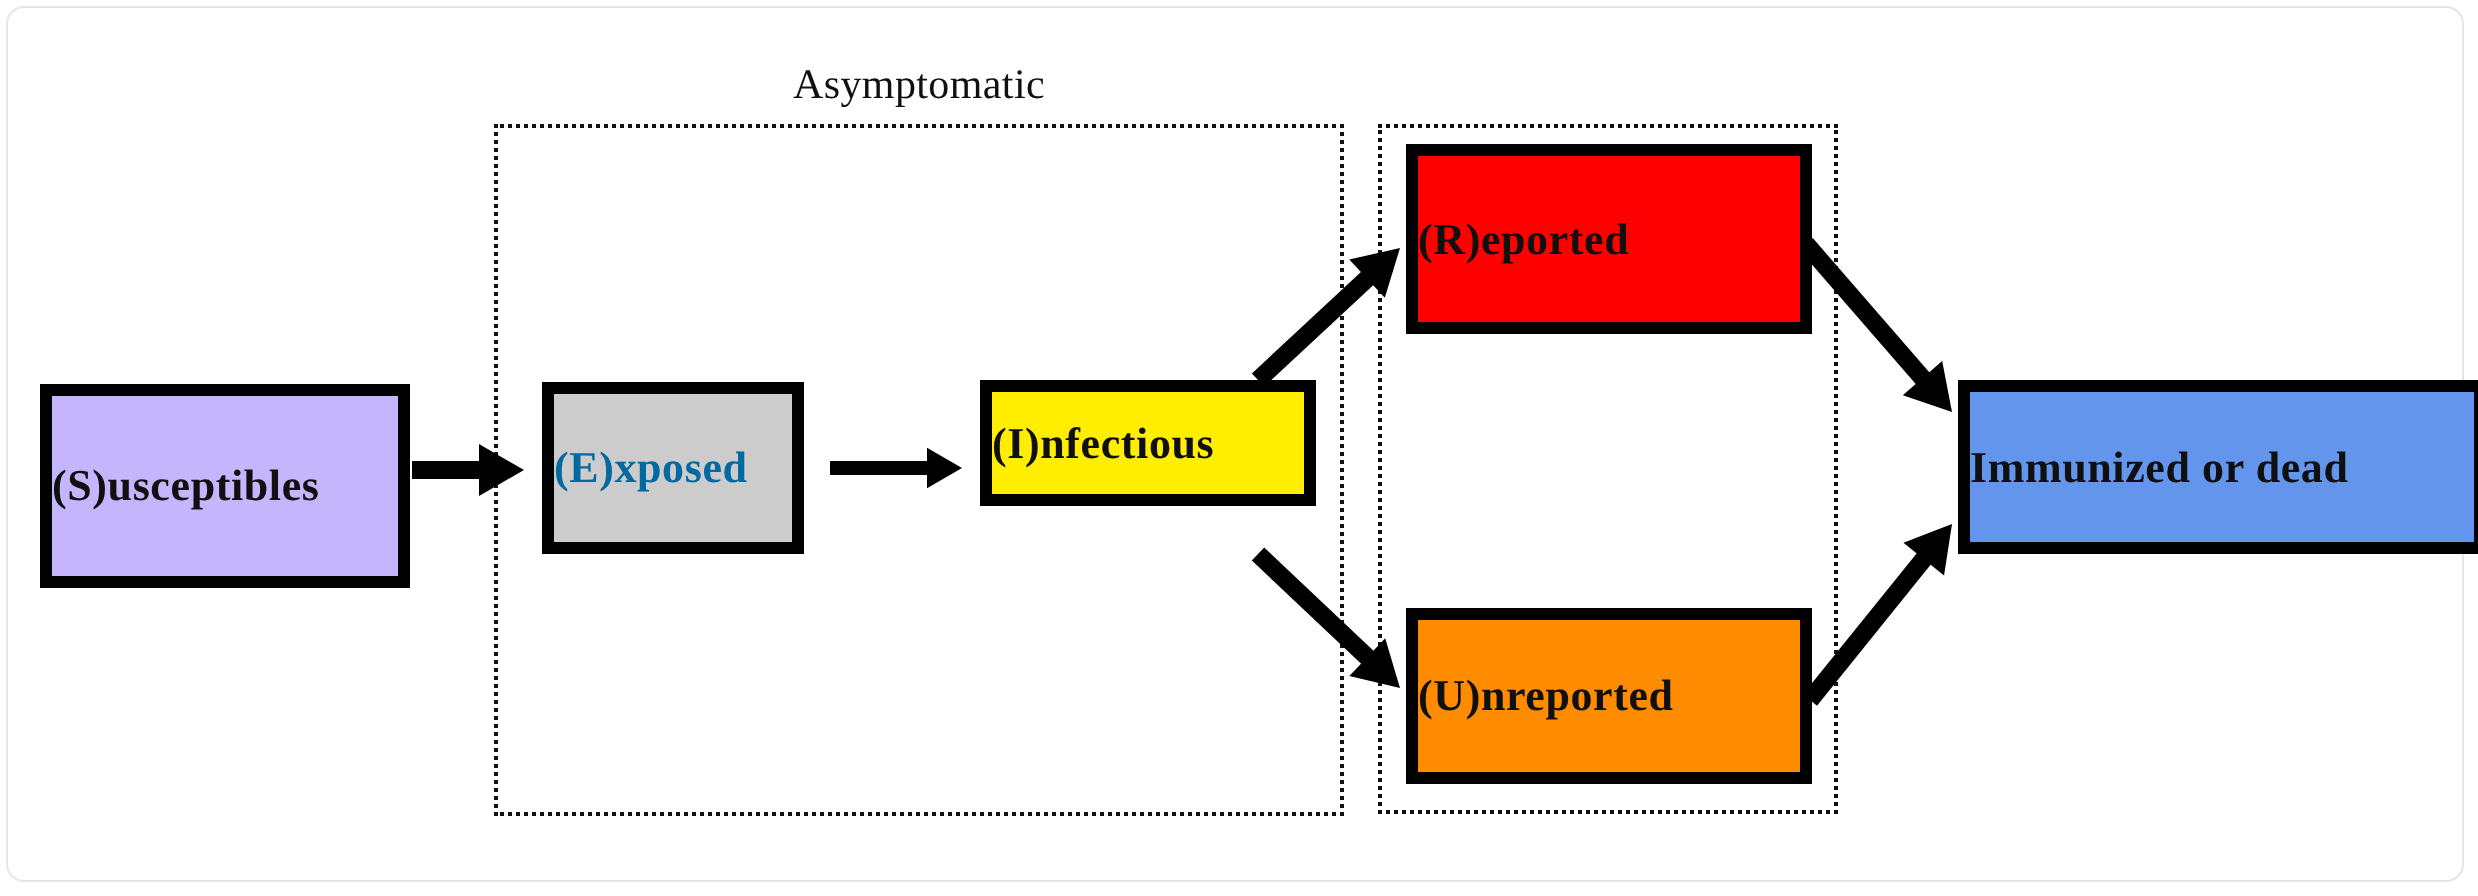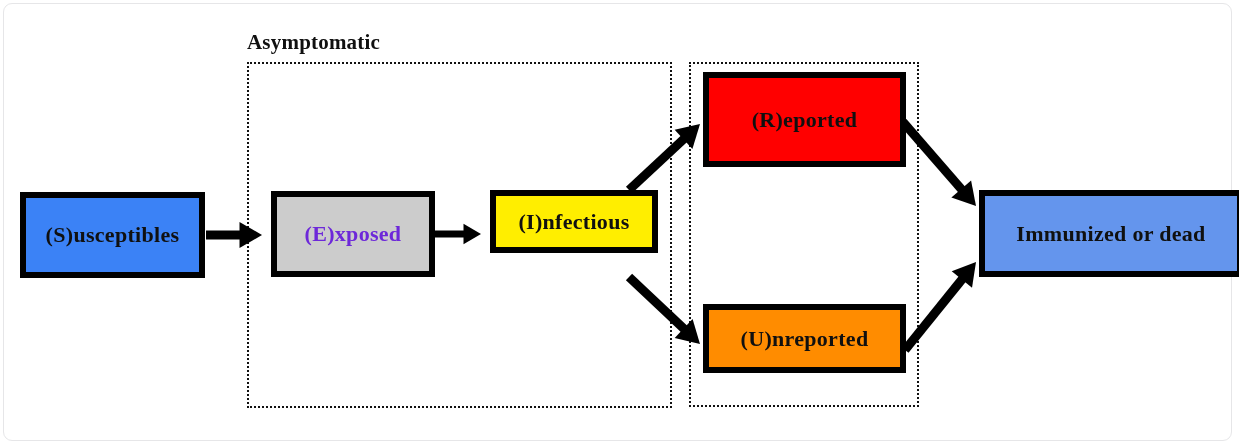--- a/index.html
+++ b/index.html
@@ -31,34 +31,35 @@
   .group-box {
     position: absolute;
     border: 2px dotted #111111;
     box-sizing: border-box;
     background: transparent;
   }
   .group-label {
     position: absolute;
     font-family: "Liberation Serif", "DejaVu Serif", serif;
     font-size: 21px;
-    font-weight: 700;
+    font-weight: 400;
     color: #101010;
+    text-align: center;
     white-space: nowrap;
     letter-spacing: 0.2px;
   }
 
   
   .node {
     position: absolute;
     box-sizing: border-box;
     border: 6px solid #000000;
     display: flex;
     align-items: center;
-    justify-content: center;
+    justify-content: flex-start;
     color: #101010;
     font-family: "Liberation Serif", "DejaVu Serif", serif;
     font-size: 22px;
     font-weight: 700;
     letter-spacing: 0.3px;
     white-space: nowrap;
     z-index: 3;
   }
   .node-label { pointer-events: none; }
 
@@ -93,31 +94,31 @@
         <polygon points="700,124 692.4054647944179,148.87720914835853 674.6353665260999,129.7608913142588" fill="#000000"></polygon>
         <line x1="629" y1="277" x2="684.7267594047917" y2="329.58722366367664" stroke="#000000" stroke-width="9" stroke-linecap="butt"></line>
         <polygon points="700,344 674.6793026389902,338.0489677238187 692.592324656992,319.06651155548843" fill="#000000"></polygon>
         <line x1="903" y1="122" x2="962.2249193764645" y2="190.14922229620583" stroke="#000000" stroke-width="9" stroke-linecap="butt"></line>
         <polygon points="976,206 951.3908589017113,197.57725256198896 971.0911111907127,180.45679521559495" fill="#000000"></polygon>
         <line x1="905" y1="350" x2="962.8135686761036" y2="278.3437458662378" stroke="#000000" stroke-width="9" stroke-linecap="butt"></line>
         <polygon points="976,262 972.0281513698444,287.7055814651046 951.715210078949,271.31673110540487" fill="#000000"></polygon>
       </g>
   </svg>
 
-  <div class="node" id="node-susceptibles" style="left: 20px; top: 192px; width: 185px; height: 86px; background: #3b82f6; border-color: rgb(0, 0, 0); color: rgb(16, 16, 16);">
+  <div class="node" id="node-susceptibles" style="left: 20px; top: 192px; width: 185px; height: 102px; background: #c4b5fd; border-color: rgb(0, 0, 0); color: rgb(16, 16, 16);">
     <span class="node-label">(S)usceptibles</span>
   </div>
-  <div class="node" id="node-exposed" style="left: 271px; top: 191px; width: 164px; height: 86px; background: rgb(204, 204, 204); border-color: rgb(0, 0, 0); color: #6d28d9;">
+  <div class="node" id="node-exposed" style="left: 271px; top: 191px; width: 131px; height: 86px; background: rgb(204, 204, 204); border-color: rgb(0, 0, 0); color: #0369a1;">
     <span class="node-label">(E)xposed</span>
   </div>
   <div class="node" id="node-infectious" style="left: 490px; top: 190px; width: 168px; height: 63px; background: rgb(255, 238, 0); border-color: rgb(0, 0, 0); color: rgb(16, 16, 16);">
     <span class="node-label">(I)nfectious</span>
   </div>
   <div class="node" id="node-reported" style="left: 703px; top: 72px; width: 203px; height: 95px; background: rgb(255, 0, 0); border-color: rgb(0, 0, 0); color: rgb(16, 16, 16);">
     <span class="node-label">(R)eported</span>
   </div>
-  <div class="node" id="node-unreported" style="left: 703px; top: 304px; width: 203px; height: 69px; background: rgb(255, 140, 0); border-color: rgb(0, 0, 0); color: rgb(16, 16, 16);">
+  <div class="node" id="node-unreported" style="left: 703px; top: 304px; width: 203px; height: 88px; background: rgb(255, 140, 0); border-color: rgb(0, 0, 0); color: rgb(16, 16, 16);">
     <span class="node-label">(U)nreported</span>
   </div>
   <div class="node" id="node-immunized-or-dead" style="left: 979px; top: 190px; width: 264px; height: 87px; background: rgb(100, 149, 237); border-color: rgb(0, 0, 0); color: rgb(16, 16, 16);">
     <span class="node-label">Immunized or dead</span>
   </div>
 </div>
 
 </body></html>

